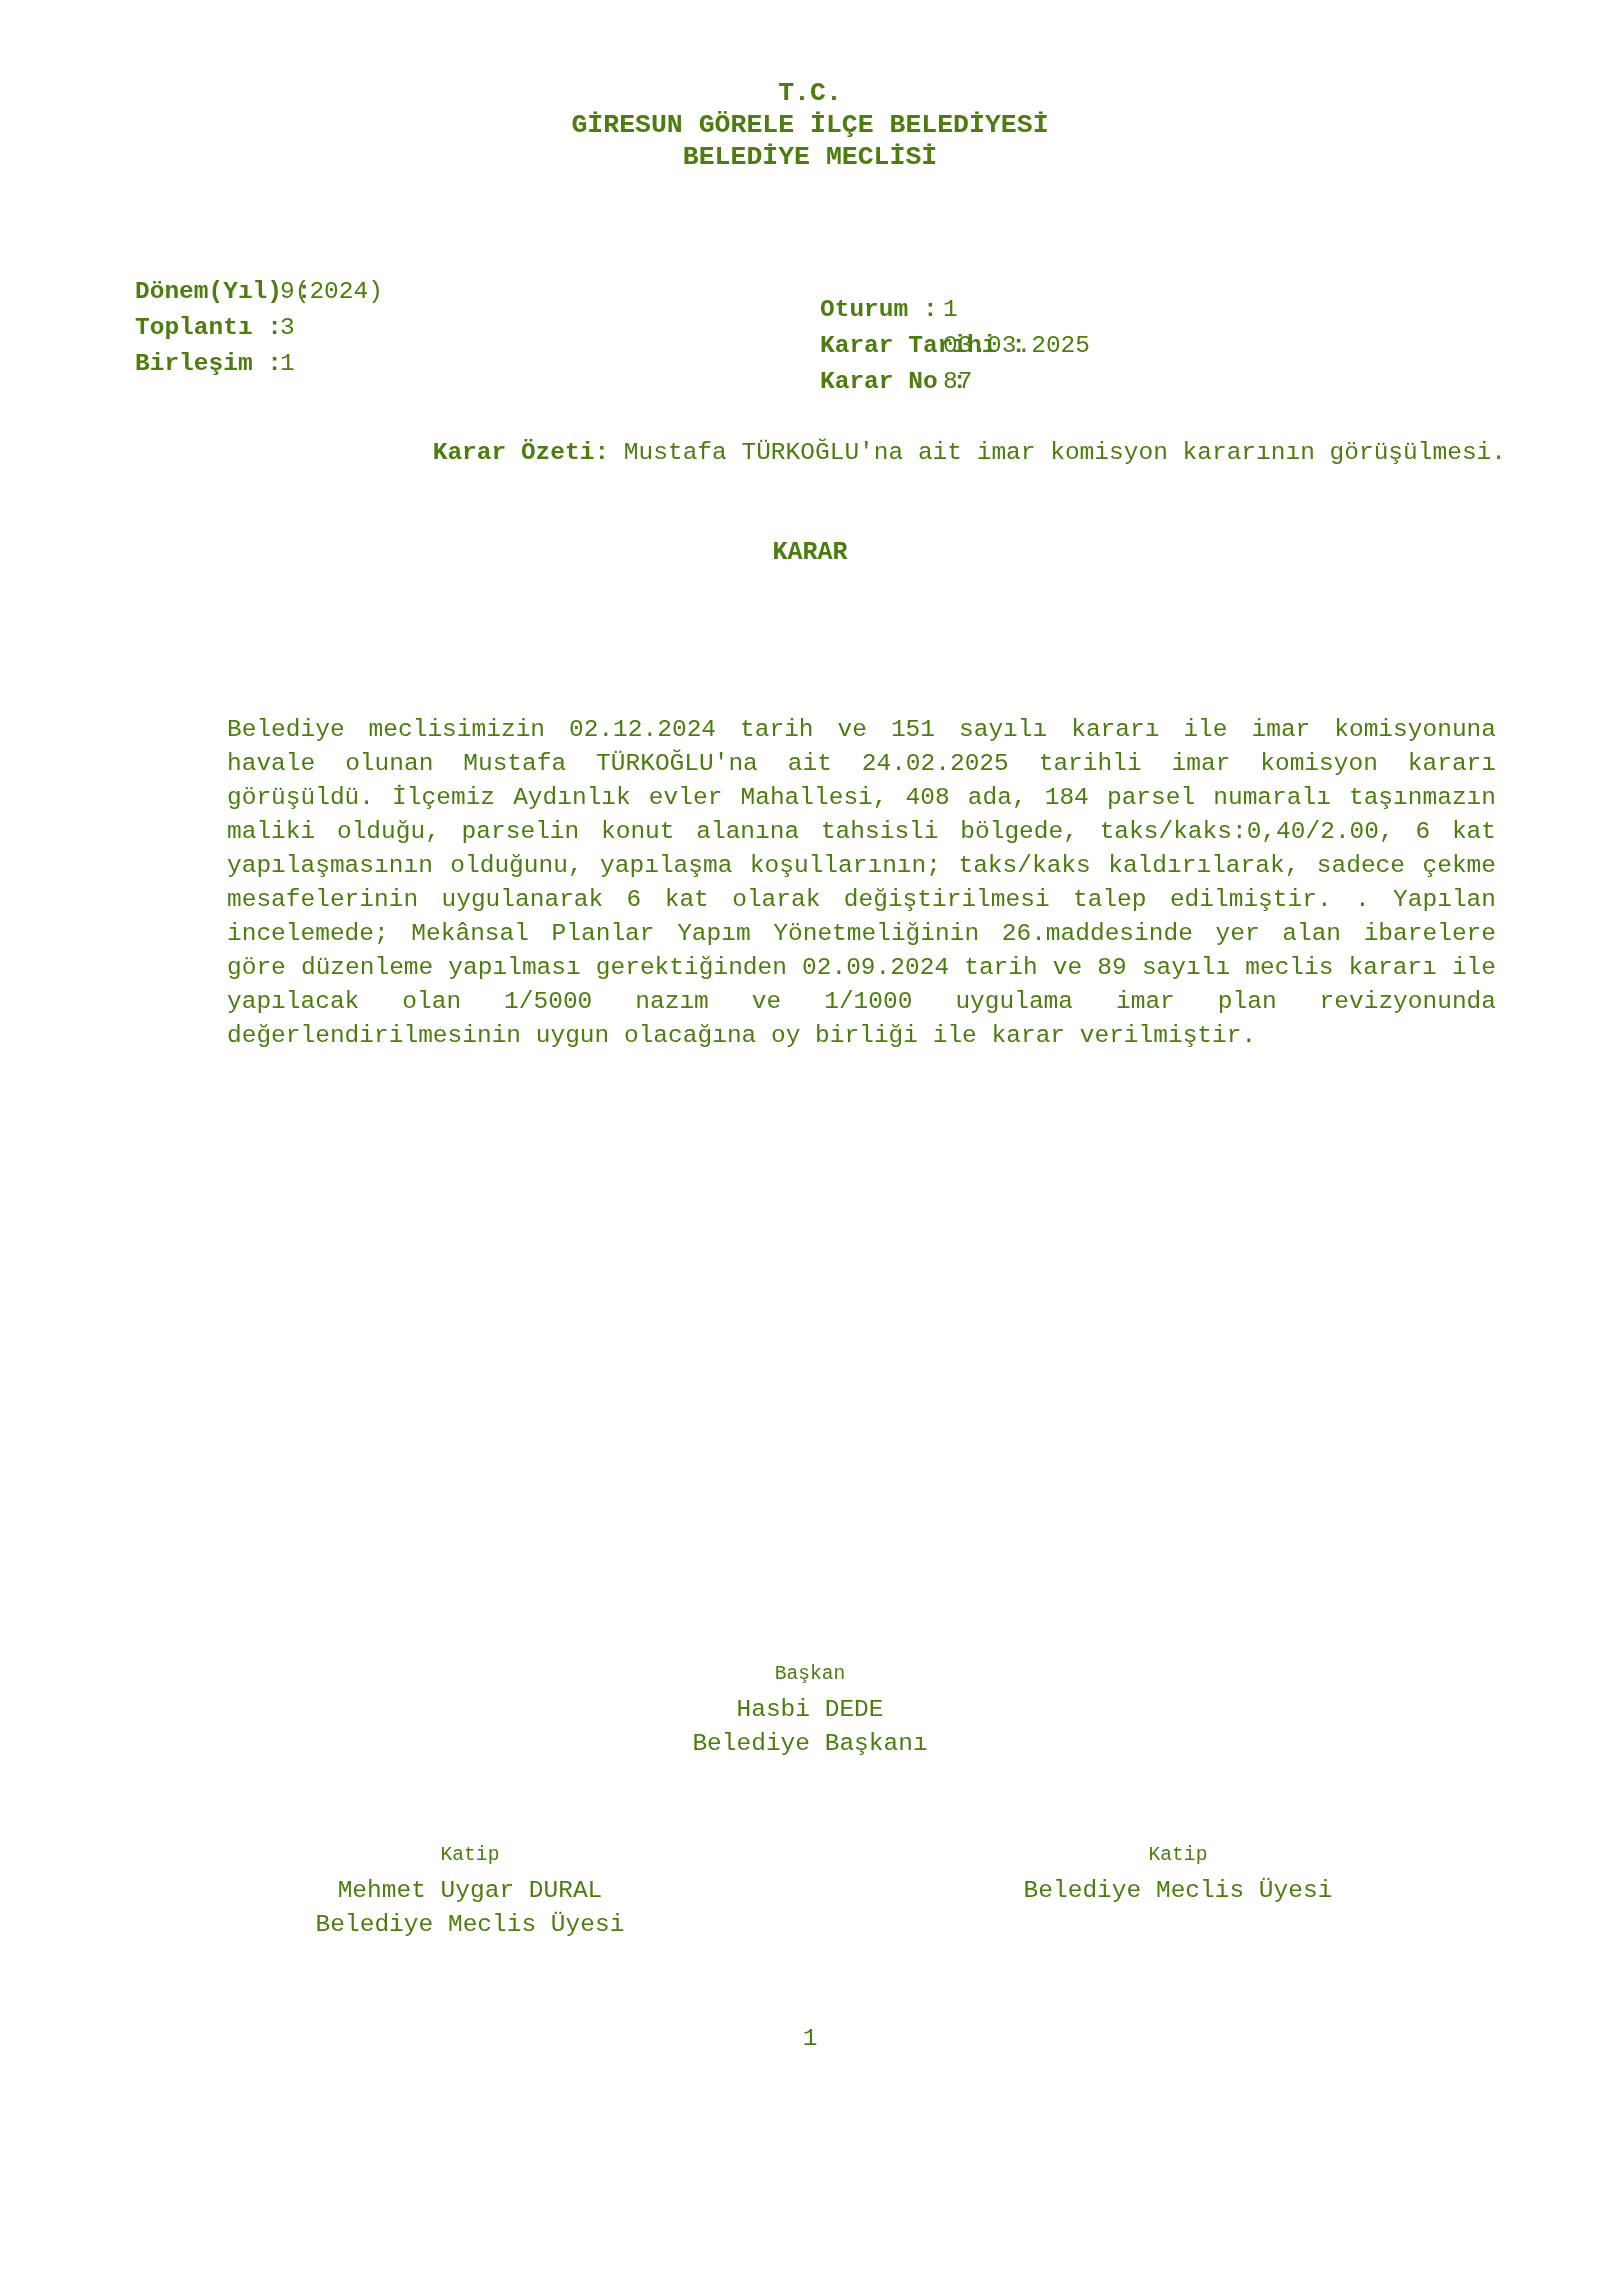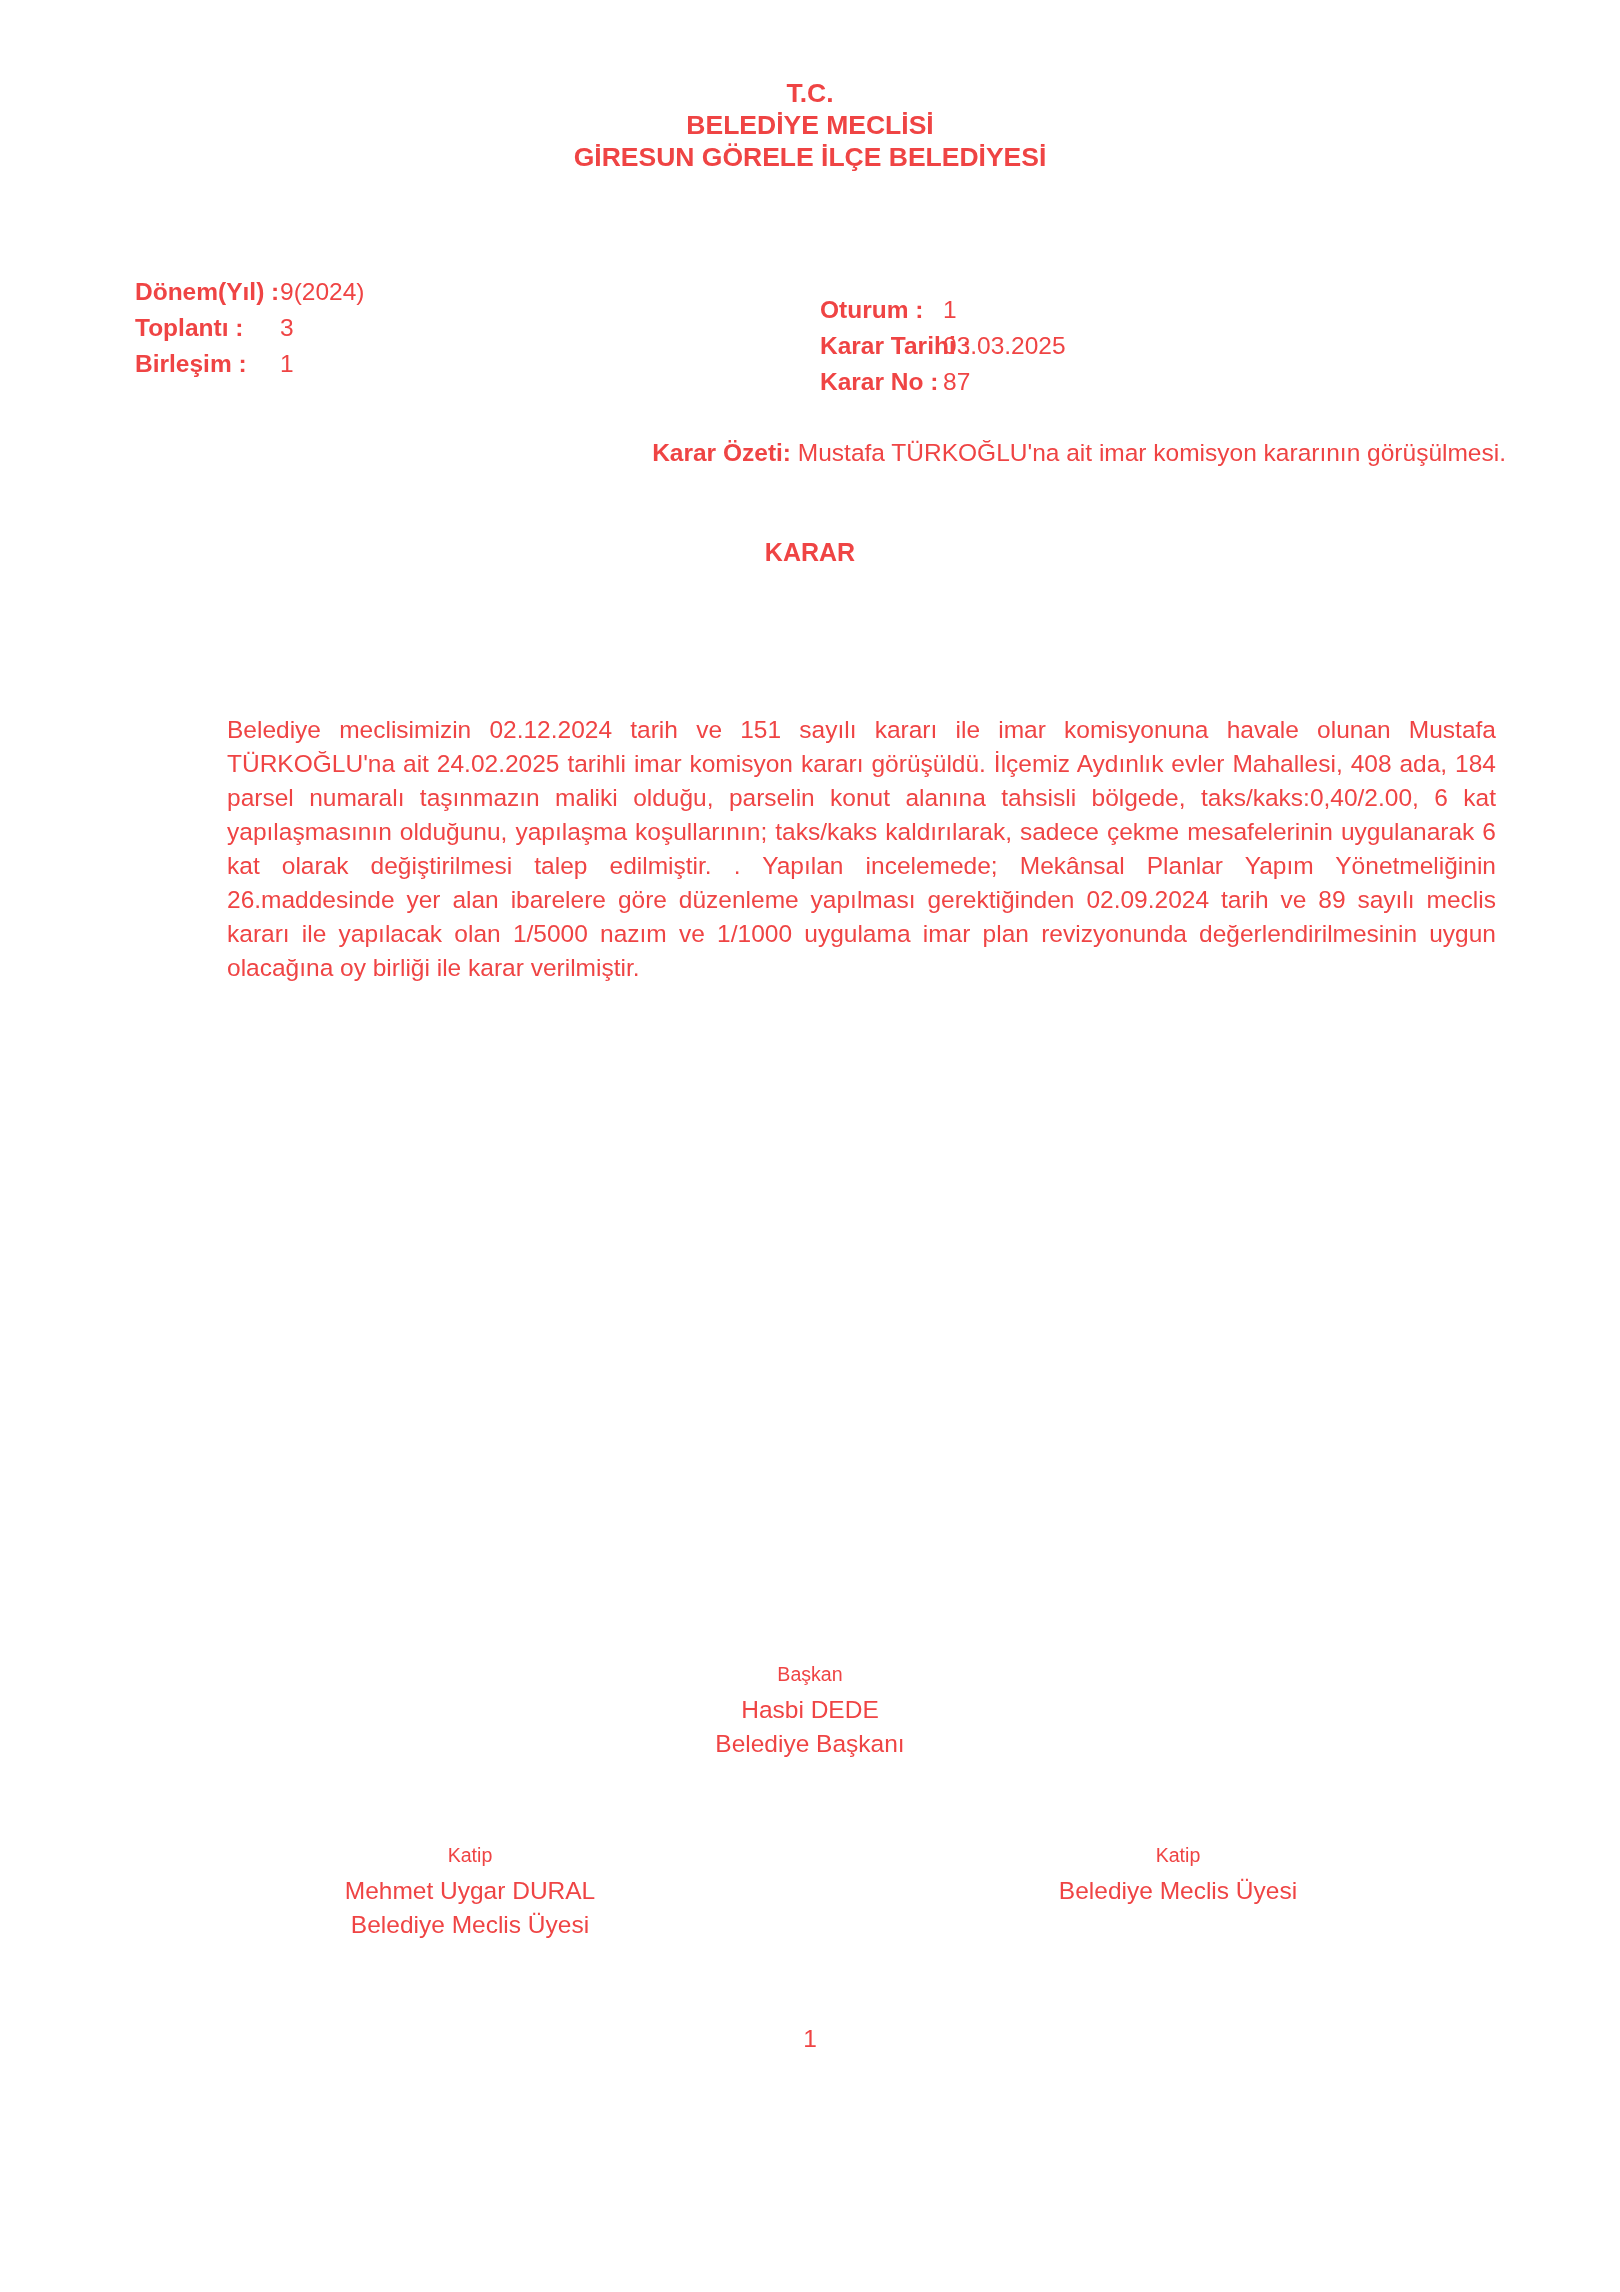--- a/index.html
+++ b/index.html
@@ -5,22 +5,22 @@
   html, body {
     margin: 0;
     padding: 0;
     background: #ffffff;
   }
   .page {
     position: relative;
     width: 1620px;
     height: 2293px;
     background: #ffffff;
-    color: #ef4444;
-    font-family: Liberation Sans, sans-serif;
+    color: #4d7c0f;
+    font-family: Liberation Mono, monospace;
     overflow: hidden;
   }
   
   .doc-header {
     position: absolute;
     top: 77px;
     left: 0;
     width: 100%;
     text-align: center;
     font-weight: bold;
@@ -96,22 +96,22 @@
     font-size: 24.5px;
   }
 </style>
 </head>
 <body>
 
 <div class="page">
 
   <div class="doc-header">
     <div>T.C.</div>
+    <div>GİRESUN GÖRELE İLÇE BELEDİYESİ</div>
     <div>BELEDİYE MECLİSİ</div>
-    <div>GİRESUN GÖRELE İLÇE BELEDİYESİ</div>
   </div>
 
   <div class="meta-col left">
     <div class="meta-row">
       <span class="meta-label">Dönem(Yıl) :</span><span class="meta-value">9(2024)</span>
     </div>
     <div class="meta-row">
       <span class="meta-label">Toplantı :</span><span class="meta-value">3</span>
     </div>
     <div class="meta-row">

